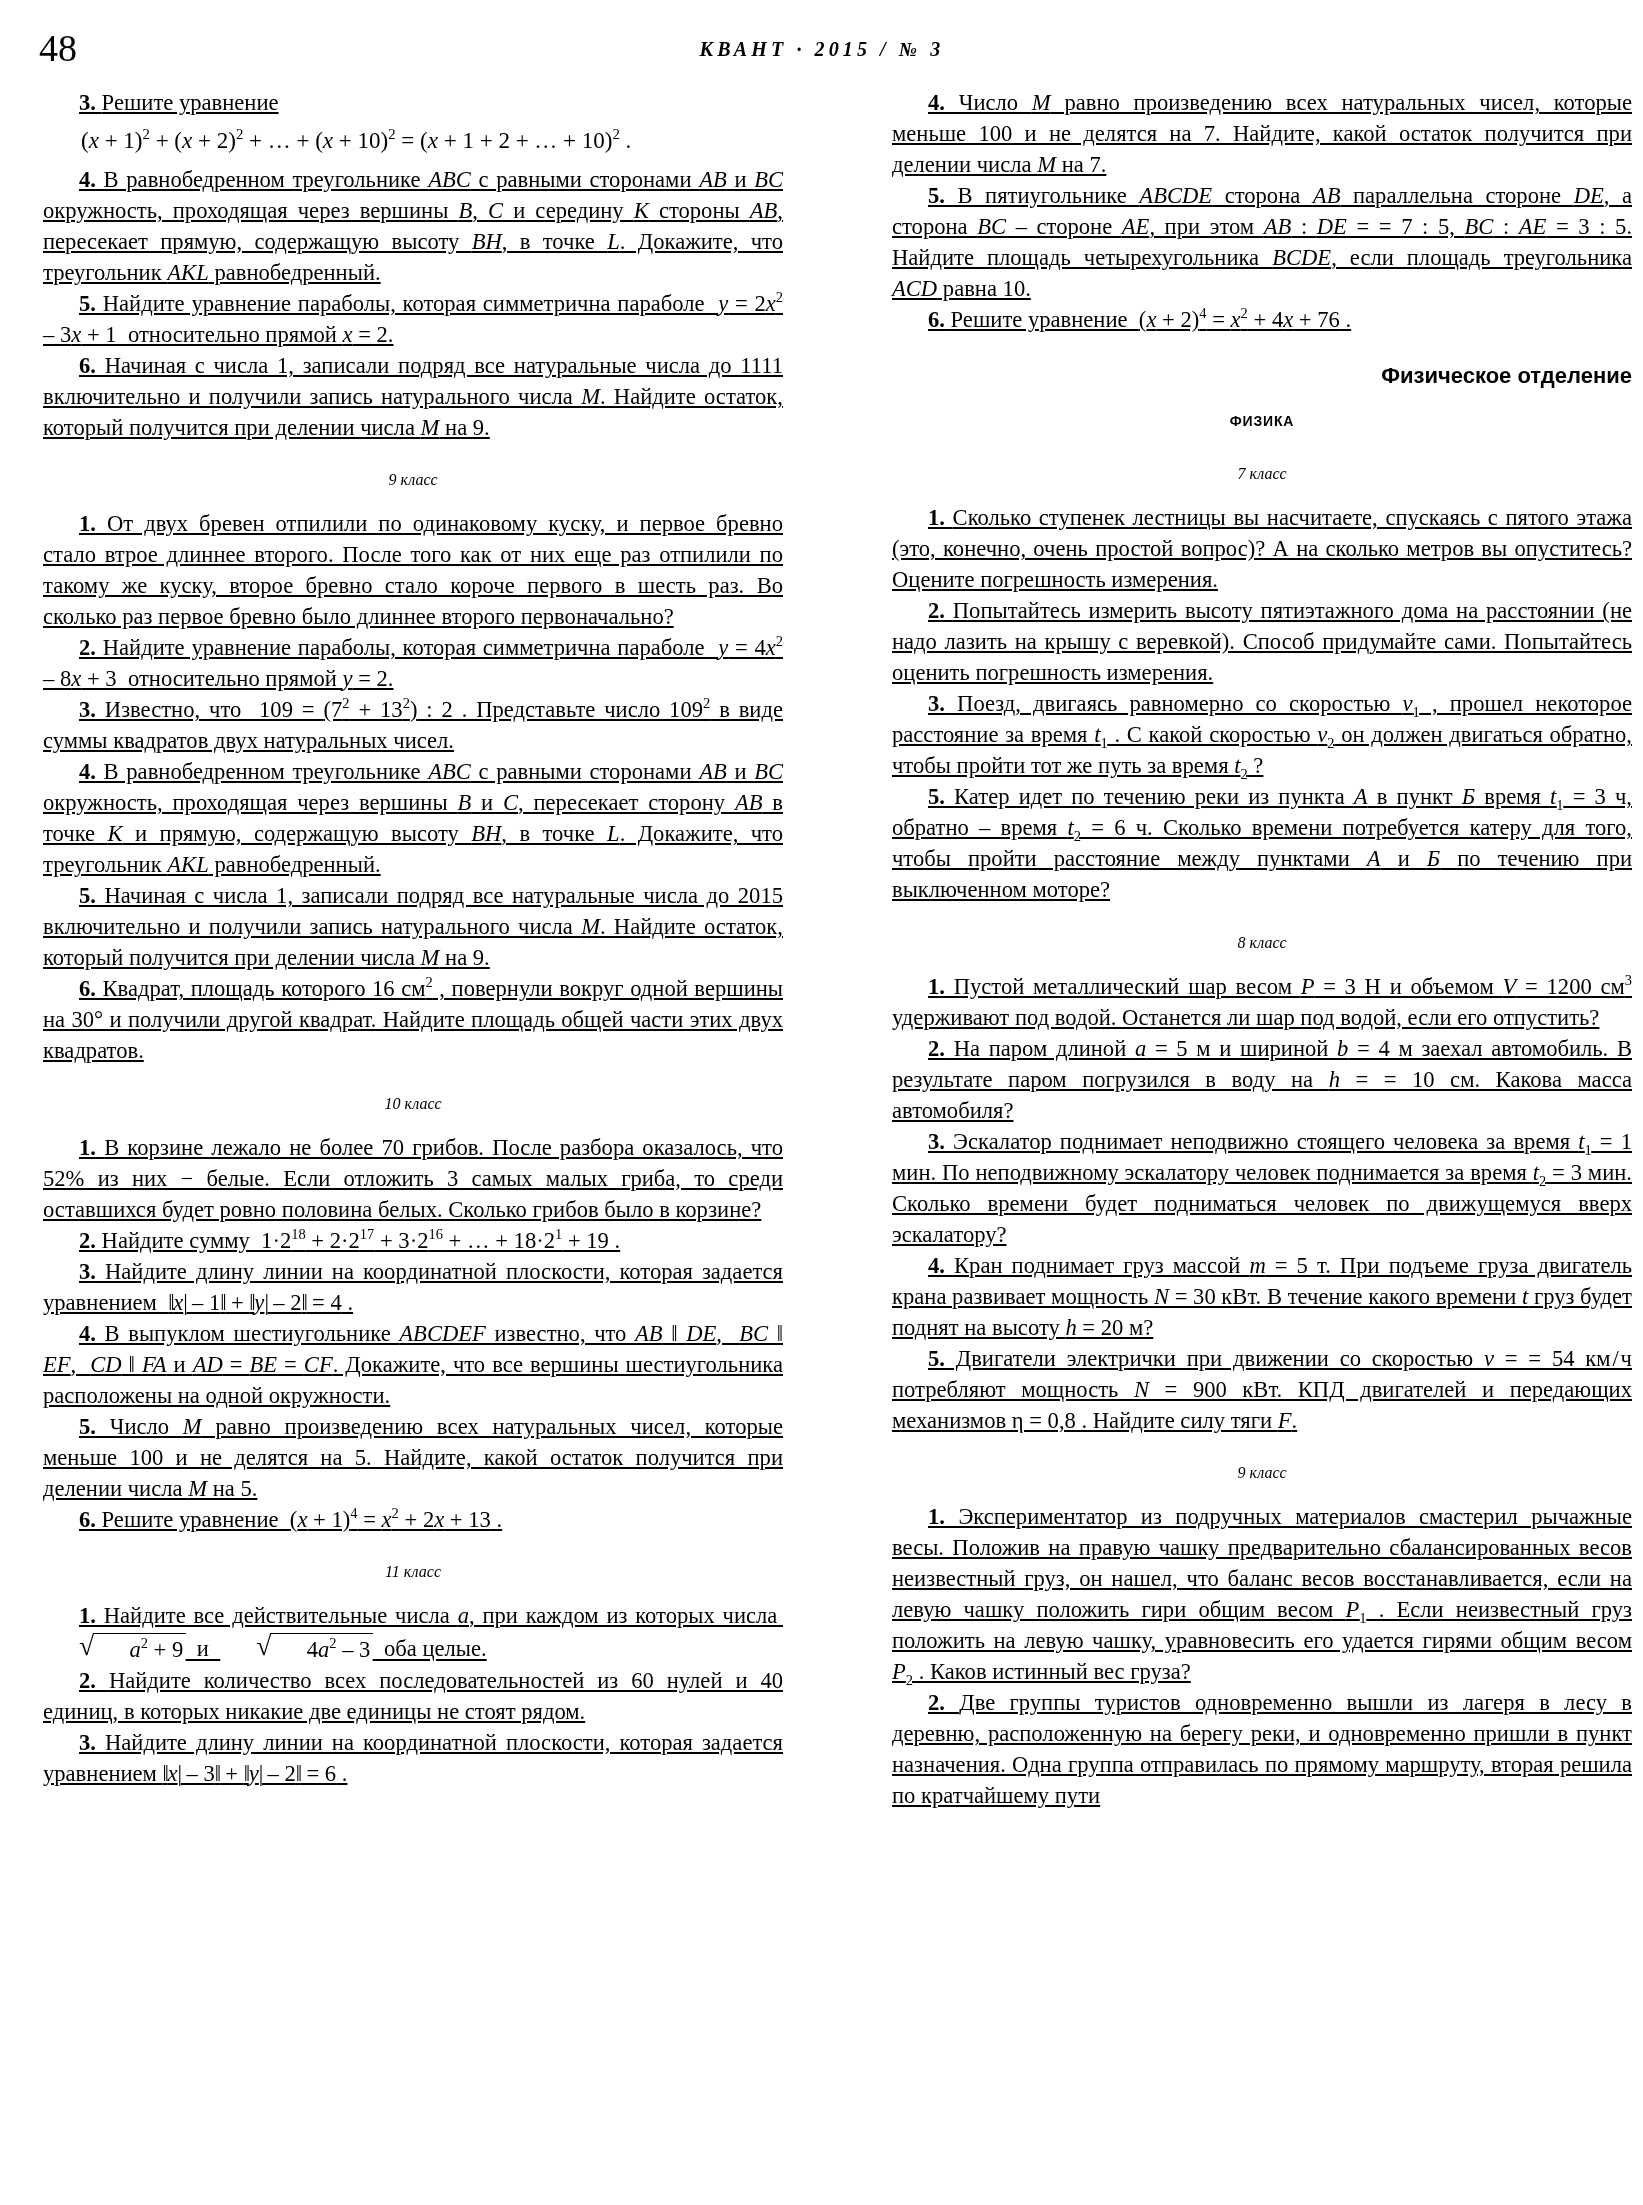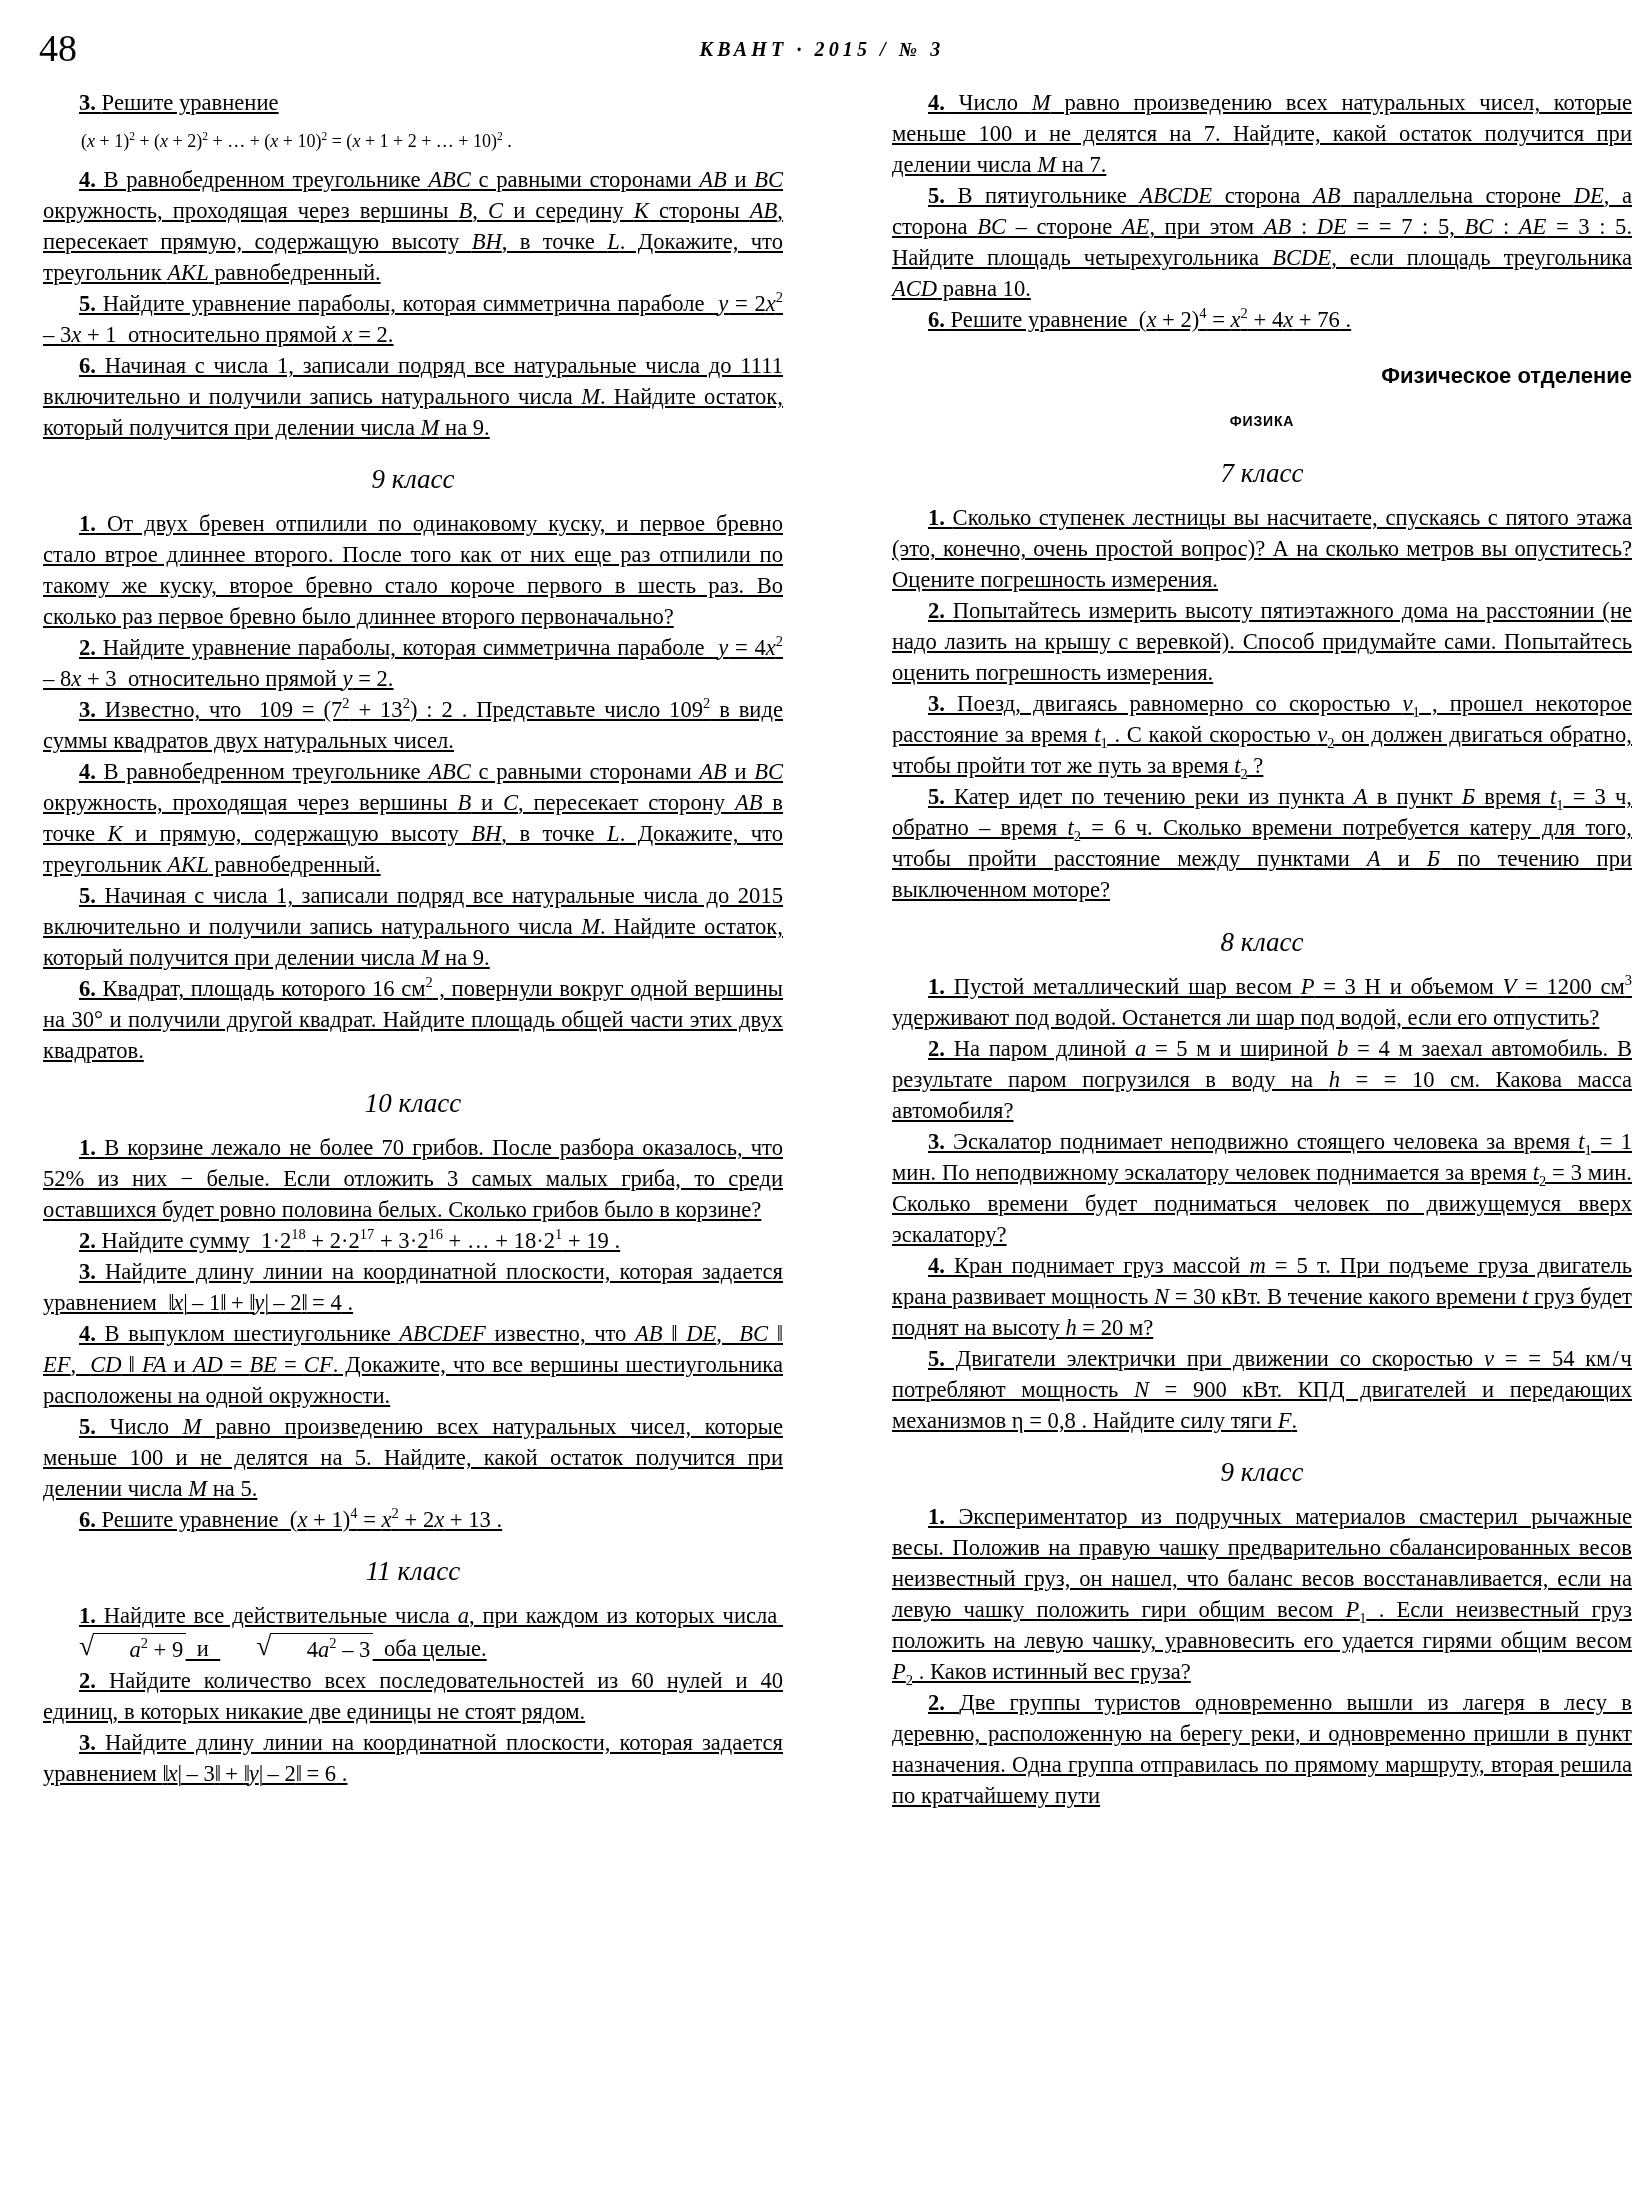--- a/index.html
+++ b/index.html
@@ -76,35 +76,35 @@
   }
   .prob .num {
     font-weight: bold;
   }
 
   
   .formula {
     margin: 5px 0 5px 0;
     text-indent: 0;
     text-align: center;
-    font-size: 18px;
+    font-size: 23px;
     line-height: 36px;
   }
   .formula-left {
     text-align: left;
     padding-left: 38px;
   }
 
   
   .klass {
     margin: 21.4px 0 13px 0;
     text-indent: 0;
     text-align: center;
     font-style: italic;
-    font-size: 27px;
+    font-size: 16px;
   }
 
   
   .division {
     margin: 25px 0 6.6px 0;
     text-indent: 0;
     text-align: right;
     font-family: "Liberation Sans", "DejaVu Sans", sans-serif;
     font-weight: bold;
     font-size: 22px;

